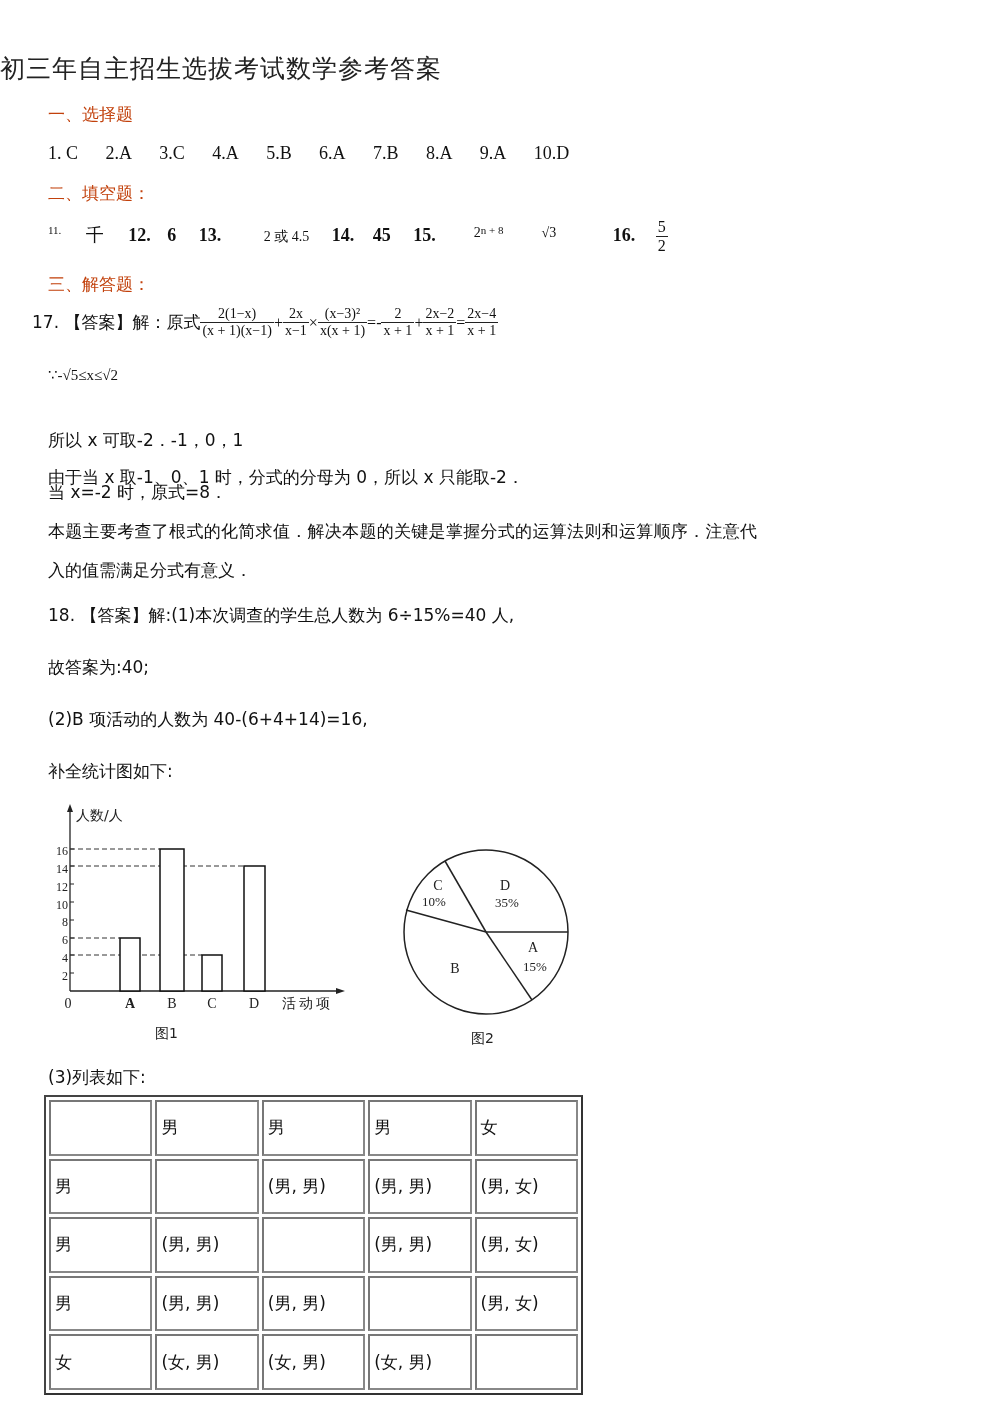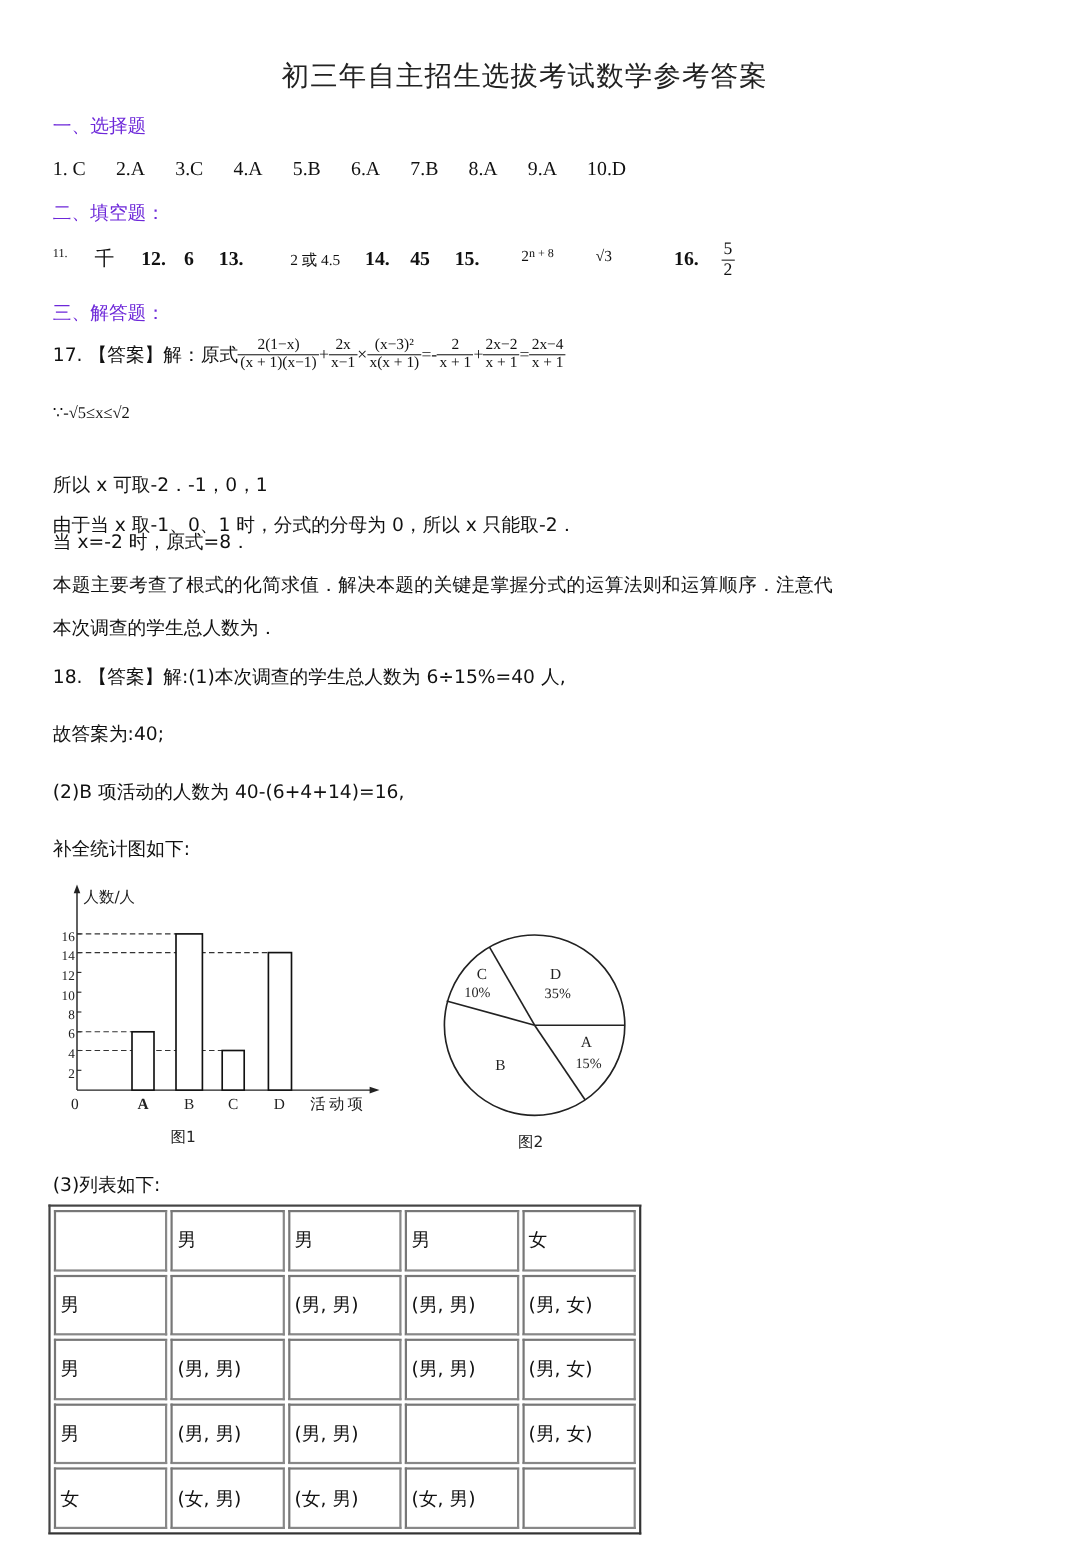--- a/index.html
+++ b/index.html
@@ -2,22 +2,22 @@
 <html><head>
 <meta charset="utf-8">
 <style>
   html, body { margin: 0; padding: 0; background: #ffffff; }
   body {
     width: 992px; height: 1403px; position: relative; overflow: hidden;
     font-family: "DejaVu Serif", "Liberation Serif", serif;
     color: #111; font-size: 17px;
   }
   .abs { position: absolute; white-space: nowrap; }
-  .title { left: 16px; width: 922px; top: 52px; text-align: center; font-size: 25px; letter-spacing: 1px; color: #222; font-family: "DejaVu Sans", sans-serif; font-weight: normal; }
-  .sec { font-size: 17px; color: #6d28d9; font-family: Liberation Mono, monospace; }
+  .title { left: 0; width: 922px; top: 52px; text-align: left; font-size: 25px; letter-spacing: 1px; color: #222; font-family: "DejaVu Sans", sans-serif; font-weight: normal; }
+  .sec { font-size: 17px; color: #c2410c; font-family: Liberation Mono, monospace; }
   .line { font-size: 17px; }
   .bold { font-weight: bold; }
   .mcq span { margin-right: 22px; font-family: "Liberation Serif", serif; font-size: 18px; }
   .fill { font-family: "Liberation Serif", serif; font-size: 18px; }
   .fill .small { font-size: 11px; vertical-align: super; }
   .fill .mid { font-size: 14px; font-weight: normal; margin-left: 38px; }
   .frac { display: inline-block; vertical-align: middle; text-align: center; font-family: "Liberation Serif", serif; font-size: 14px; line-height: 1.15; }
   .frac .num { display: block; border-bottom: 1px solid #222; padding: 0 2px; }
   .frac .den { display: block; padding: 0 2px; }
   .op { font-family: "Liberation Serif", serif; font-size: 16px; vertical-align: middle; }
@@ -70,21 +70,21 @@
   <span class="bold">15.</span><span class="mid" style="vertical-align:4px;">2</span><span class="small">n + 8</span><span class="mid" style="vertical-align:4px; margin-right:20px;">√3</span>
   <span class="bold" style="margin-right:16px;margin-left:32px;">16.</span>
   <span class="frac" style="font-size:16px;">
     <span class="num">5</span>
     <span class="den">2</span>
   </span>
 </div>
 
 <div class="abs sec" style="left:48px; top:273px;">三、解答题：</div>
 
-<div class="abs" style="left:48px; top:306px; display:flex; align-items:center;">
+<div class="abs" style="left:32px; top:306px; display:flex; align-items:center;">
   <span class="cjk" style="font-size:17px;">17. 【答案】解：原式</span>
   <span class="frac">
       <span class="num">2(1−x)</span>
       <span class="den">(x + 1)(x−1)</span>
     </span>
   <span class="op">+</span>
   <span class="frac">
       <span class="num">2x</span>
       <span class="den">x−1</span>
     </span>
@@ -108,21 +108,21 @@
       <span class="num">2x−4</span>
       <span class="den">x + 1</span>
     </span>
 </div>
 
 <div class="abs" style="left:48px; top:366px; font-size:15px; font-family:'Liberation Serif', serif;">∵-√5≤x≤√2</div>
 <div class="abs line cjk" style="left:48px; top:386px;margin-top:43px;">所以 x 可取-2．-1，0，1</div>
 <div class="abs line cjk" style="left:48px; top:442px;margin-top:24px;">由于当 x 取-1、0、1 时，分式的分母为 0，所以 x 只能取-2．</div>
 <div class="abs line cjk" style="left:48px; top:481px;">当 x=-2 时，原式=8．</div>
 <div class="abs line cjk" style="left:48px; top:520px; letter-spacing:0.3px;">本题主要考查了根式的化简求值．解决本题的关键是掌握分式的运算法则和运算顺序．注意代</div>
-<div class="abs line cjk" style="left:48px; top:559px;">本次调查的学生总人数为．</div>
+<div class="abs line cjk" style="left:48px; top:559px;">入的值需满足分式有意义．</div>
 
 <div class="abs line cjk" style="left:48px; top:604px;">18. 【答案】解:(1)本次调查的学生总人数为 6÷15%=40 人,</div>
 <div class="abs line cjk" style="left:48px; top:656px;">故答案为:40;</div>
 <div class="abs line cjk" style="left:48px; top:708px;">(2)B 项活动的人数为 40-(6+4+14)=16,</div>
 <div class="abs line cjk" style="left:48px; top:760px;">补全统计图如下:</div>
 
 <div class="abs chartwrap">
   <svg width="320" height="250" viewBox="0 0 320 250">
 
     <line x1="30" y1="191" x2="30" y2="8" stroke="#222" stroke-width="1.3"></line>

